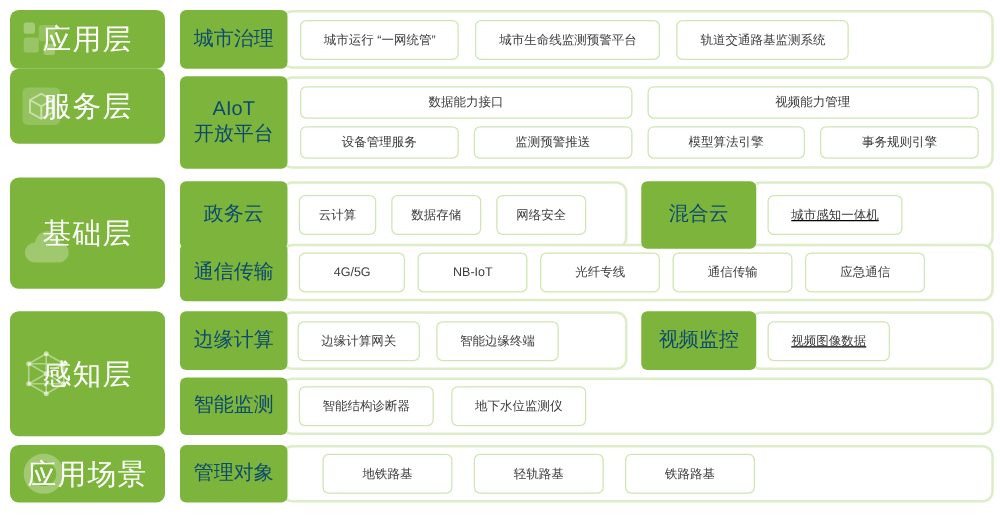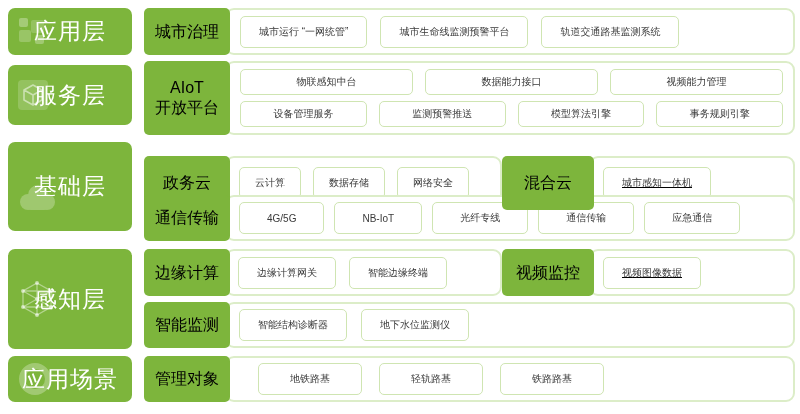--- a/index.html
+++ b/index.html
@@ -14,25 +14,25 @@
     color:#fff; font-size:23px; letter-spacing:1px; overflow:hidden;
   }
   .layer-block .ltxt{ position:relative; z-index:1; white-space:nowrap; }
   .layer-block svg{ position:absolute; left:9px; top:50%; transform:translateY(-50%); }
   .layer-block svg.low{ top:62%; }
 
   
   .row{ position:absolute; left:144px; right:5px; display:flex; align-items:stretch; }
   .rlabel{
     width:86px; flex:none; background:#7db53c; border-radius:5px;
-    color:#000000; font-size:16px; display:flex; flex-direction:column;
+    color:#0c4a6e; font-size:16px; display:flex; flex-direction:column;
     align-items:center; justify-content:center; z-index:2; line-height:1.25;
     white-space:nowrap;
   }
-  .rlabel.sub{ width:92px; }
+  .rlabel.sub{ width:92px; margin-left:11px; }
   .body{
     flex:1; margin-left:-5px; background:#fff;
     border:2px solid #dcedc8; border-radius:9px;
     display:flex; align-items:center;
   }
   .body.fixedw{ flex:none; width:277px; }
   .box{
     background:#fff; border:1px solid #cfe5b2; border-radius:5px;
     height:32px; display:inline-flex; align-items:center; justify-content:center;
     font-size:10px; color:#3a3a3a; white-space:nowrap; padding:0 18px;
@@ -60,21 +60,21 @@
 <div class="layer-block" style="top:8px;height:47px">
   <svg width="34" height="34" viewBox="0 0 34 34">
     <rect x="2" y="3" width="9" height="9" rx="2" fill="#ffffff" opacity="0.30"></rect>
     <rect x="2" y="15" width="12" height="12" rx="2" fill="#ffffff" opacity="0.22"></rect>
     <rect x="14" y="5" width="13" height="13" rx="2" fill="#ffffff" opacity="0.18"></rect>
     <rect x="18" y="20" width="9" height="9" rx="2" fill="#ffffff" opacity="0.28"></rect>
   </svg>
   <span class="ltxt">应用层</span>
 </div>
 
-<div class="layer-block" style="top:65px;height:60px">
+<div class="layer-block" style="top:55px;height:60px">
   <svg width="36" height="36" viewBox="0 0 36 36">
     <rect x="1" y="3" width="30" height="30" rx="4" fill="#ffffff" opacity="0.18"></rect>
     <path d="M16 8 L7 13 L16 18 L25 13 Z M7 13 V23 L16 28 L25 23 V13 M16 18 V28" fill="none" stroke="#ffffff" stroke-opacity="0.5" stroke-width="1.6" stroke-linejoin="round"></path>
   </svg>
   <span class="ltxt">服务层</span>
 </div>
 
 <div class="layer-block" style="top:142px;height:89px">
   <svg class="low" width="40" height="30" viewBox="0 0 40 30">
     <g fill="#ffffff" opacity="0.26">
@@ -122,34 +122,33 @@
   </div>
 </div>
 
 <div class="row" style="top:61px;height:74px">
   <div class="rlabel">
     <span>AIoT</span>
     <span>开放平台</span>
   </div>
   <div class="body col">
     <div class="boxrow">
-      <span class="box">物联感知中台</span>
       <span class="box">数据能力接口</span>
       <span class="box">视频能力管理</span>
     </div>
     <div class="boxrow">
       <span class="box">设备管理服务</span>
       <span class="box">监测预警推送</span>
       <span class="box">模型算法引擎</span>
       <span class="box">事务规则引擎</span>
     </div>
   </div>
 </div>
 
-<div class="row" style="top:156px;height:54px">
+<div class="row" style="top:145px;height:54px">
   <div class="rlabel">政务云</div>
   <div class="body fixedw pad3">
     <span class="box">云计算</span>
     <span class="box">数据存储</span>
     <span class="box">网络安全</span>
   </div>
   <div class="rlabel sub">混合云</div>
   <div class="body padsub">
     <span class="box">城市感知一体机</span>
   </div>

